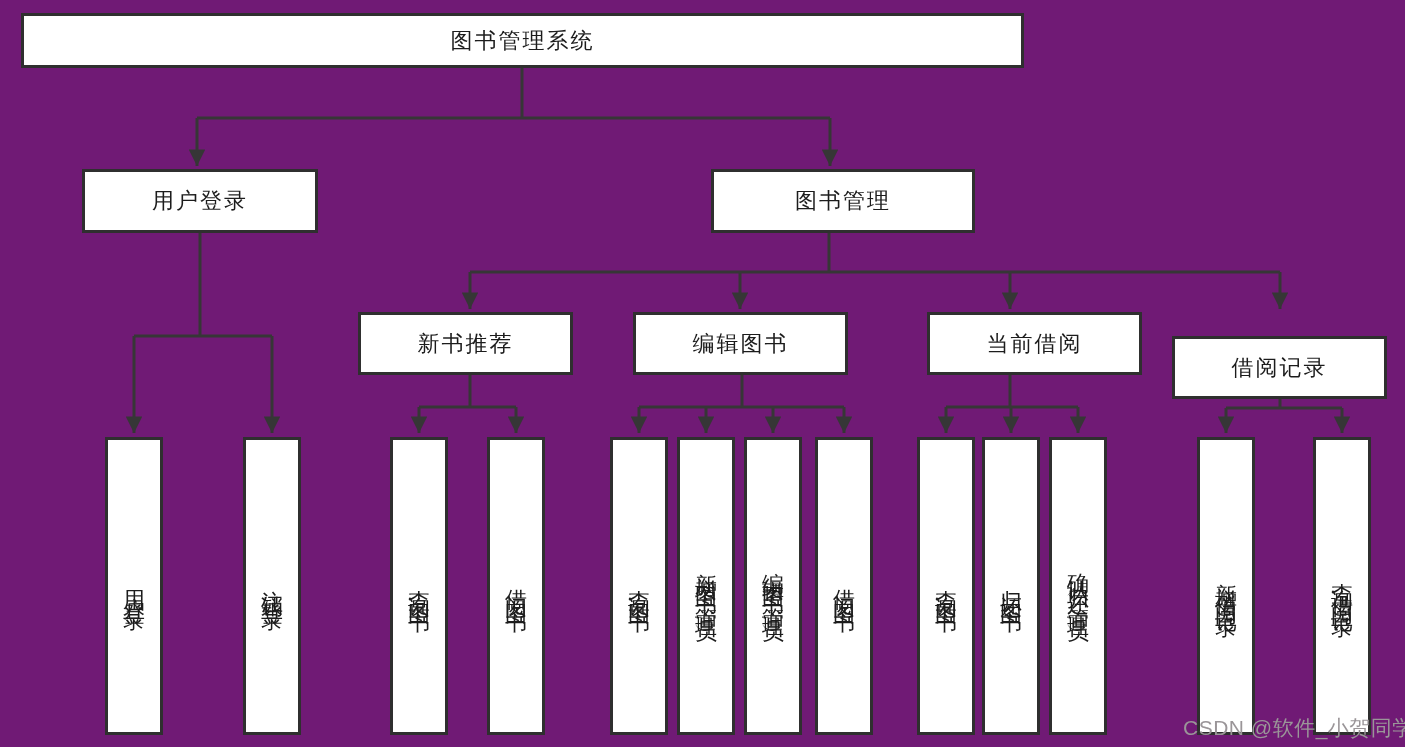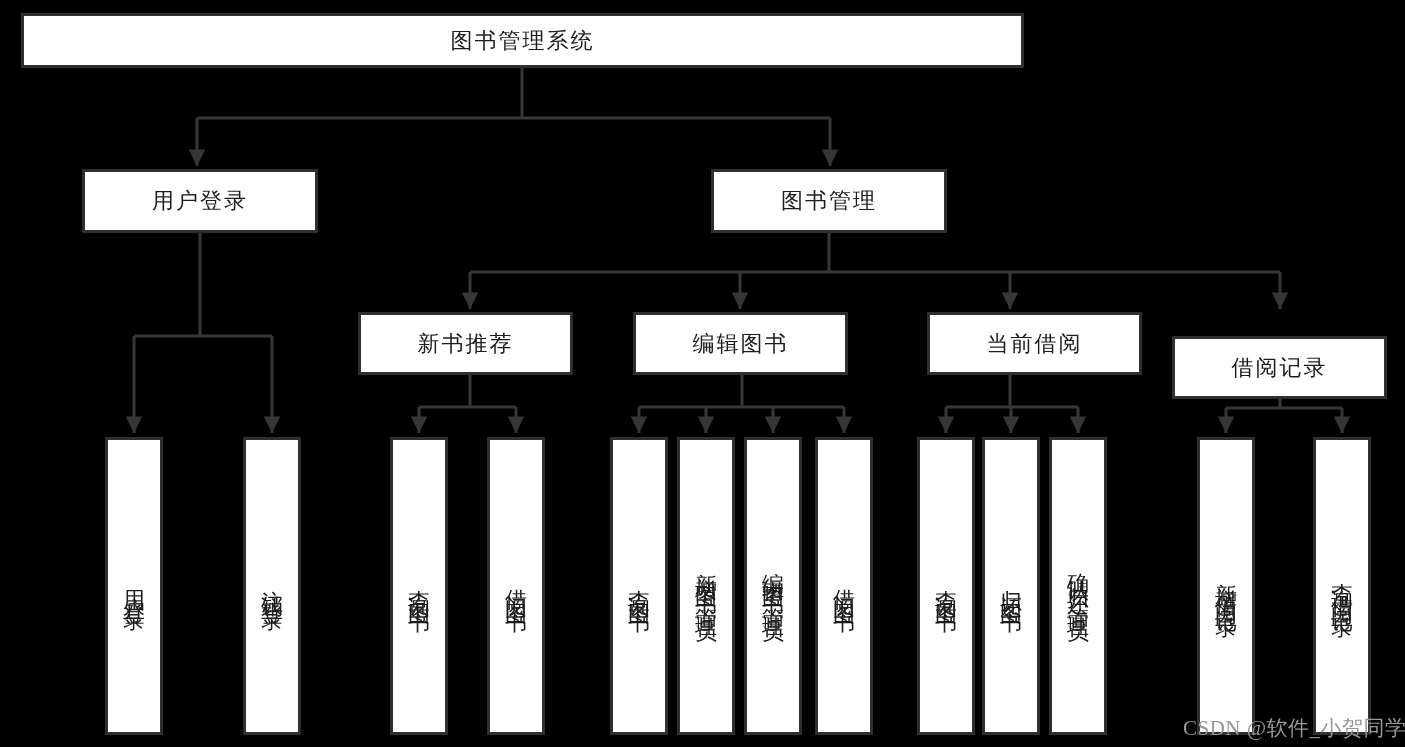--- a/index.html
+++ b/index.html
@@ -1,21 +1,21 @@
 <!DOCTYPE html>
 <html><head>
 <meta charset="utf-8">
 <style>
   html, body { margin: 0; padding: 0; background: #ffffff; }
   .stage {
     position: relative;
     width: 1405px;
     height: 747px;
-    background: #000000;
-    font-family: Liberation Serif, serif;
+    background: #701a75;
+    font-family: Liberation Sans, sans-serif;
     overflow: hidden;
   }
   .connectors {
     position: absolute;
     left: 0; top: 0;
     width: 1405px; height: 747px;
   }
   .node {
     position: absolute;
     box-sizing: border-box;
@@ -24,21 +24,21 @@
     display: flex;
     align-items: center;
     justify-content: center;
     color: #1c1c1c;
     font-size: 22px;
     letter-spacing: 2px;
     text-align: center;
   }
   .node.root   { left: 21px;  top: 13px;  width: 1003px; height: 55px; }
   .node.l2a    { left: 82px;  top: 169px; width: 236px;  height: 64px; }
-  .node.l2b    { left: 711px; top: 169px; width: 236px;  height: 64px; }
+  .node.l2b    { left: 711px; top: 169px; width: 264px;  height: 64px; }
   .node.l3     { top: 312px;  width: 215px; height: 63px; }
   .node.l3a    { left: 358px; }
   .node.l3b    { left: 633px; }
   .node.l3c    { left: 927px; }
   .node.l3d    { left: 1172px; margin-top: 24px; }
   .leaf {
     position: absolute;
     box-sizing: border-box;
     background: #ffffff;
     border: 3px solid #2f2f2f;

